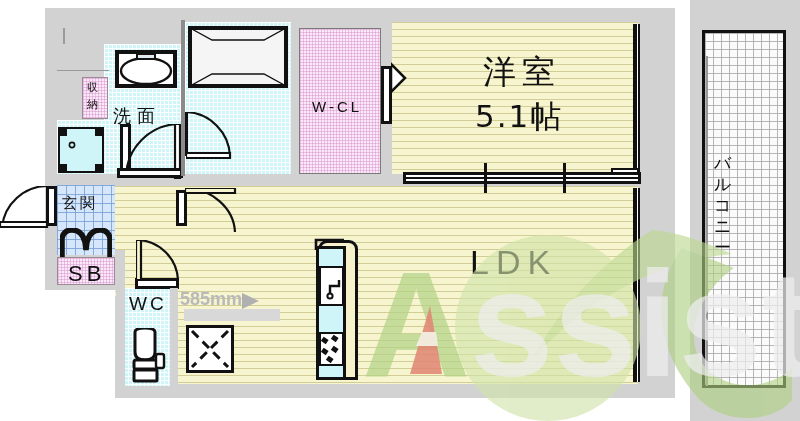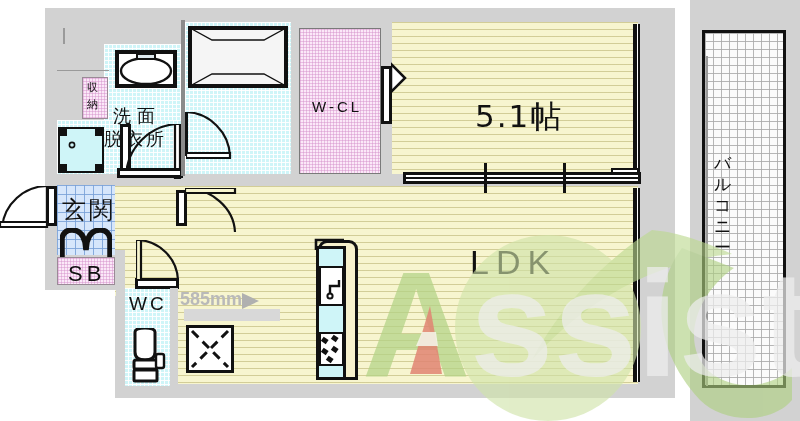--- a/index.html
+++ b/index.html
@@ -61,20 +61,21 @@
 
   <div class="abs balcony room" style="left:702px;top:30px;width:84px;height:358px;border:3px solid #111;"></div>
   <div class="abs" style="left:706px;top:56px;width:2px;height:330px;background:#9a9a9a;"></div>
   <div class="lbl jp" style="left:714px;top:152px;font-size:17px;">バ</div>
   <div class="lbl jp" style="left:714px;top:173px;font-size:17px;">ル</div>
   <div class="lbl jp" style="left:714px;top:194px;font-size:17px;">コ</div>
   <div class="lbl jp" style="left:714px;top:215px;font-size:17px;">ニ</div>
   <div class="lbl jp" style="left:714px;top:236px;font-size:17px;">ー</div>
 
   <div class="abs tatami room" style="left:392px;top:22px;width:246px;height:152px;"></div>
+  <div class="lbl jp" style="left:483px;top:50px;font-size:33px;letter-spacing:6px;">洋室</div>
   <div class="lbl jp" style="left:475px;top:96px;font-size:31px;letter-spacing:2px;">5.1帖</div>
 
   <div class="abs" style="left:633px;top:24px;width:7px;height:148px;background:#fff;border-left:2px solid #111;border-right:2px solid #111;"></div>
   <div class="abs" style="left:635px;top:24px;width:2px;height:148px;background:#111;"></div>
 
   <div class="abs tatami room" style="left:286px;top:186px;width:352px;height:198px;"></div>
 
   <div class="abs tatami room" style="left:115px;top:186px;width:175px;height:110px;"></div>
   <div class="abs tatami room" style="left:176px;top:186px;width:114px;height:198px;"></div>
 
@@ -115,21 +116,20 @@
 
   <div class="abs wet room" style="left:104px;top:44px;width:78px;height:130px;"></div>
   <div class="abs wet room" style="left:57px;top:120px;width:126px;height:54px;"></div>
 
   <div class="abs" style="left:115px;top:50px;width:62px;height:38px;background:#fff;border:4px solid #111;"></div>
   <svg class="abs" style="left:117px;top:52px;width:58px;height:34px;" viewBox="0 0 58 34">
     <ellipse cx="29" cy="19" rx="25" ry="13" fill="#fff" stroke="#111" stroke-width="2.4"></ellipse>
     <rect x="20" y="2" width="18" height="5" fill="#dfe9ef" stroke="#111" stroke-width="2"></rect>
   </svg>
   <div class="lbl jp" style="left:113px;top:104px;font-size:18px;letter-spacing:6px;">洗面</div>
-  <div class="lbl jp" style="left:104px;top:127px;font-size:18px;letter-spacing:3px;">脱衣所</div>
 
   <div class="abs" style="left:120px;top:124px;width:11px;height:52px;background:#fff;border:3px solid #111;"></div>
   <svg class="abs" style="left:126px;top:124px;width:56px;height:56px;" viewBox="0 0 56 56">
     <path d="M54 0 A54 54 0 0 0 0 54" fill="none" stroke="#111" stroke-width="2.2"></path>
     <path d="M49 0 L54 0 L54 54 L49 54 Z" fill="#fff" stroke="#111" stroke-width="2.2"></path>
   </svg>
   <div class="abs" style="left:117px;top:168px;width:66px;height:10px;background:#fff;border:3px solid #111;"></div>
 
   <div class="abs" style="left:58px;top:127px;width:46px;height:46px;background:#cff5f8;border:2px solid #111;"></div>
   <svg class="abs" style="left:58px;top:127px;width:46px;height:46px;" viewBox="0 0 46 46">
@@ -149,21 +149,21 @@
 
   <div class="abs" style="left:181px;top:20px;width:4px;height:156px;background:#8b8b8b;"></div>
 
   <div class="abs genkan room" style="left:57px;top:185px;width:58px;height:70px;"></div>
 
   <div class="abs" style="left:46px;top:186px;width:11px;height:40px;background:#fff;border:3px solid #111;"></div>
   <svg class="abs" style="left:0px;top:186px;width:50px;height:44px;" viewBox="0 0 50 44">
     <path d="M47 0 A46 46 0 0 0 2 41" fill="none" stroke="#111" stroke-width="2.2"></path>
     <path d="M0 36 L47 36 L47 41 L0 41 Z" fill="#fff" stroke="#111" stroke-width="2.2"></path>
   </svg>
-  <div class="lbl jp" style="left:62px;top:194px;font-size:24px;letter-spacing:3px;">玄関</div>
+  <div class="lbl jp" style="left:62px;top:194px;font-size:15px;letter-spacing:3px;">玄関</div>
 
   <svg class="abs" style="left:60px;top:228px;width:52px;height:34px;" viewBox="0 0 52 34">
     <path d="M2 32 L2 10 Q4 2 12 2 Q22 2 25 14 L26 22 L27 14 Q30 2 40 2 Q48 2 50 10 L50 32" fill="none" stroke="#111" stroke-width="5.5" stroke-linecap="round"></path>
   </svg>
 
   <div class="abs closet room" style="left:57px;top:257px;width:58px;height:28px;border:1px solid #9a8a96;"></div>
   <div class="lbl" style="left:68px;top:261px;font-size:22px;letter-spacing:4px;">SB</div>
 
   <div class="abs" style="left:176px;top:190px;width:11px;height:36px;background:#fff;border:3px solid #111;"></div>
   <svg class="abs" style="left:185px;top:188px;width:54px;height:46px;" viewBox="0 0 54 46">

